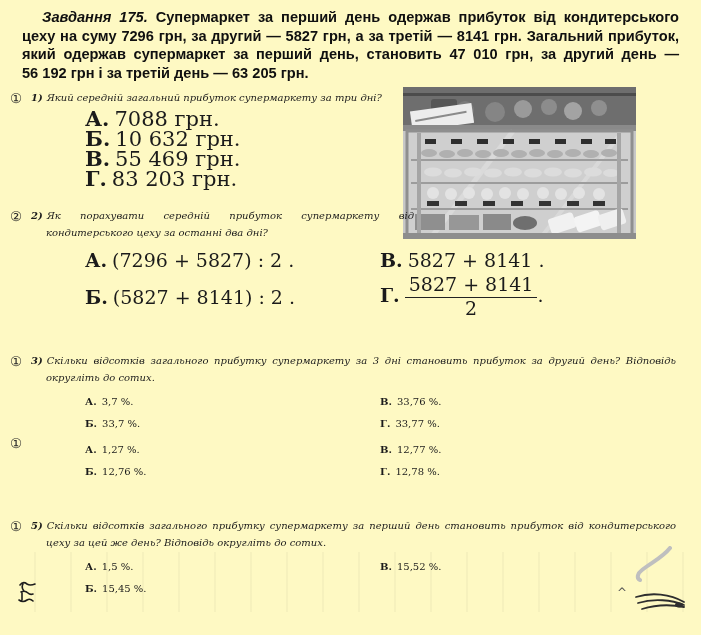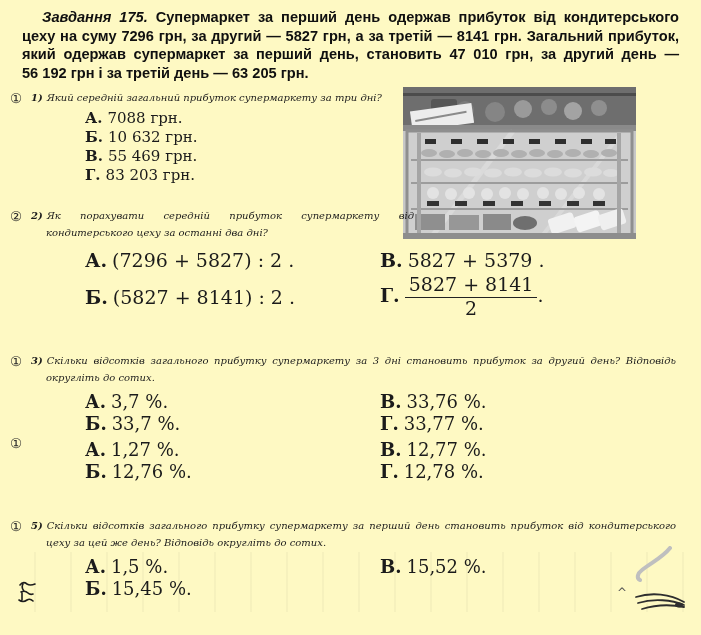--- a/index.html
+++ b/index.html
@@ -14,25 +14,25 @@
   .task-header p{margin:0;text-indent:20px;}
   
   .q{position:absolute;left:10px;}
   .qrow{display:flex;}
   .qmarker{flex:0 0 21px;width:21px;font-size:13.5px;color:#2a2a2a;padding-top:1px;
            font-family:"DejaVu Serif",serif;}
   .qbody{flex:1;}
   .qtext{font-size:10px;line-height:17px;text-align:justify;
          padding-left:15px;text-indent:-15px;font-style:italic;}
   .qnum{font-weight:bold;margin-right:4px;}
-  .opts-list{margin:3px 0 0 54px;font-size:15px;}
+  .opts-list{margin:3px 0 0 54px;font-size:21px;}
   .opts-list .option{line-height:19px;}
   .opt-letter{font-weight:bold;margin-right:5px;}
   .opts-grid{display:grid;grid-template-columns:295px 1fr;margin:5px 0 0 54px;
-             font-size:18px;row-gap:0;}
+             font-size:10px;row-gap:0;}
   .opts-grid .option{line-height:21.5px;}
   .opts-grid-math{display:grid;grid-template-columns:295px 1fr;margin:8px 0 0 54px;
                   font-size:19px;row-gap:3px;align-items:center;}
   .frac{display:inline-block;text-align:center;vertical-align:middle;line-height:1.15;}
   .frac .num{display:block;border-bottom:1.4px solid #222;padding:0 4px 1px;}
   .frac .den{display:block;}
   
   .photo{position:absolute;left:403px;top:87px;width:233px;height:152px;}
   
   .stamp{position:absolute;left:16px;top:580px;width:22px;height:24px;}
@@ -169,21 +169,21 @@
     </div>
   </div>
 
   <div class="q" style="top:207px;width:666px;">
     <div class="qrow">
       <span class="qmarker">②</span>
       <div class="qbody">
         <div class="qtext" style="width:368px;"><span class="qnum">2)</span><span>Як порахувати середній прибуток супермаркету від кондитерського цеху за останні два дні?</span></div>
         <div class="opts-grid-math">
           <div class="option"><span class="opt-letter">А.</span><span>(7296 + 5827) : 2 .</span></div>
-          <div class="option"><span class="opt-letter">В.</span><span>5827 + 5379 .</span></div>
+          <div class="option"><span class="opt-letter">В.</span><span>5827 + 8141 .</span></div>
           <div class="option"><span class="opt-letter">Б.</span><span>(5827 + 8141) : 2 .</span></div>
           <div class="option"><span class="opt-letter">Г.</span><span class="frac"><span class="num">5827 + 8141</span><span class="den">2</span></span><span>.</span></div>
         </div>
       </div>
     </div>
   </div>
 
   <div class="q" style="top:352px;width:666px;">
     <div class="qrow">
       <span class="qmarker">①</span>

